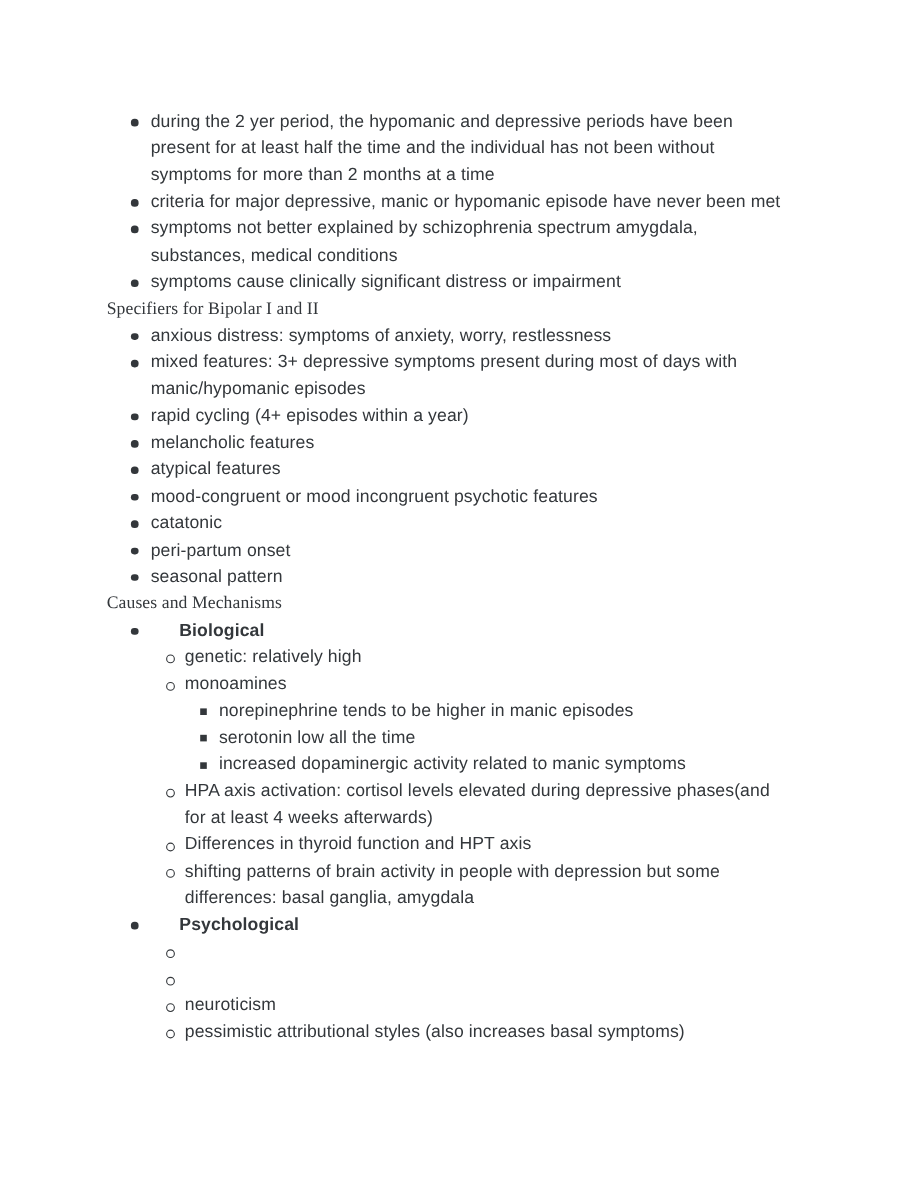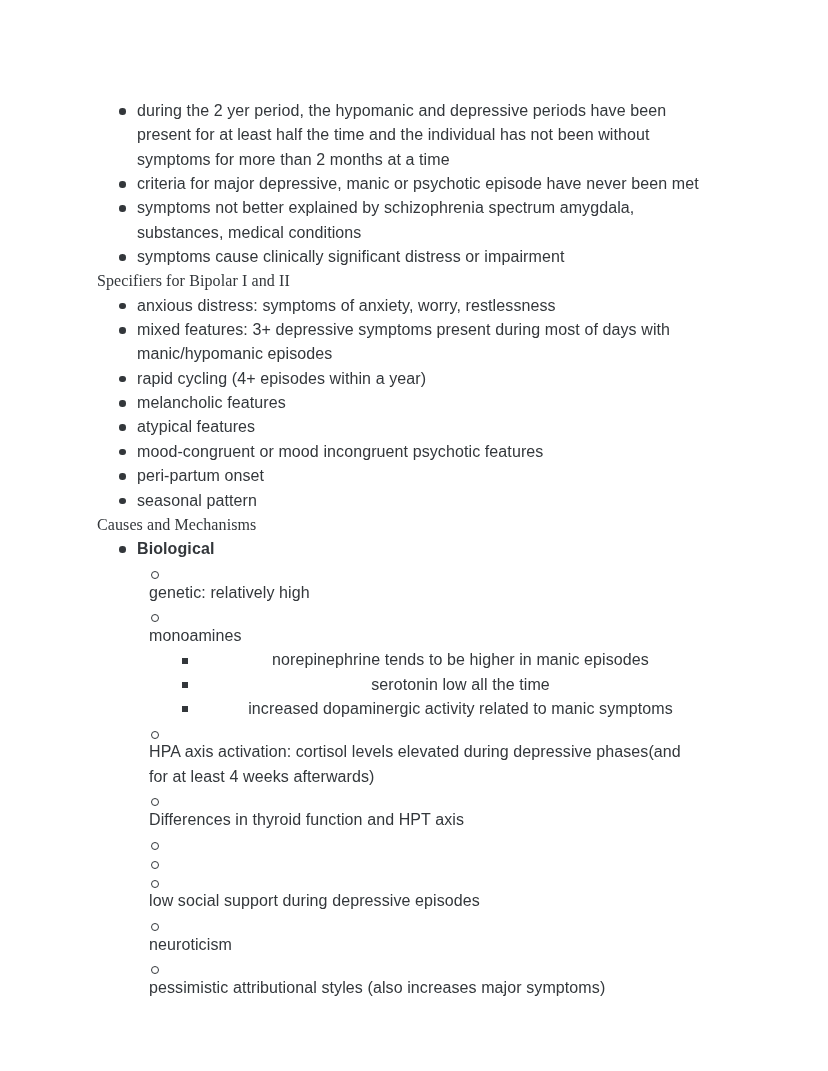--- a/index.html
+++ b/index.html
@@ -21,25 +21,25 @@
   }
   .block {
     display: flex;
     align-items: flex-start;
   }
   .block .text {
     white-space: pre-line;
     flex: 1 1 auto;
     min-width: 0;
   }
-  .block.bold .text { font-weight: 700; }
+  .block.bold .text { font-weight: 700; margin-left: 26px; }
   .level-0 { padding-left: 0; font-family: Liberation Serif, serif; }
   .level-1 { padding-left: 21px; }
-  .level-2 { padding-left: 52px; flex-direction: column; }
-  .level-3 { padding-left: 83px; text-align: center; }
+  .level-2 { padding-left: 52px; }
+  .level-3 { padding-left: 83px; }
   .marker {
     flex: 0 0 19px;
     width: 19px;
     height: 24.35px;
     position: relative;
     display: block;
   }
   .marker.disc::before {
     content: "";
     position: absolute;
@@ -76,21 +76,21 @@
 <div class="page">
   <div>
       <div class="block level-1">
         <span class="marker disc"></span>
         <span class="text">during the 2 yer period, the hypomanic and depressive periods have been
 present for at least half the time and the individual has not been without
 symptoms for more than 2 months at a time</span>
       </div>
       <div class="block level-1">
         <span class="marker disc"></span>
-        <span class="text">criteria for major depressive, manic or psychotic episode have never been met</span>
+        <span class="text">criteria for major depressive, manic or hypomanic episode have never been met</span>
       </div>
       <div class="block level-1">
         <span class="marker disc"></span>
         <span class="text">symptoms not better explained by schizophrenia spectrum amygdala,
 substances, medical conditions</span>
       </div>
       <div class="block level-1">
         <span class="marker disc"></span>
         <span class="text">symptoms cause clinically significant distress or impairment</span>
       </div>
@@ -114,20 +114,24 @@
         <span class="marker disc"></span>
         <span class="text">melancholic features</span>
       </div>
       <div class="block level-1">
         <span class="marker disc"></span>
         <span class="text">atypical features</span>
       </div>
       <div class="block level-1">
         <span class="marker disc"></span>
         <span class="text">mood-congruent or mood incongruent psychotic features</span>
+      </div>
+      <div class="block level-1">
+        <span class="marker disc"></span>
+        <span class="text">catatonic</span>
       </div>
       <div class="block level-1">
         <span class="marker disc"></span>
         <span class="text">peri-partum onset</span>
       </div>
       <div class="block level-1">
         <span class="marker disc"></span>
         <span class="text">seasonal pattern</span>
       </div>
       <div class="block level-0">
@@ -161,30 +165,35 @@
         <span class="marker circle"></span>
         <span class="text">HPA axis activation: cortisol levels elevated during depressive phases(and
 for at least 4 weeks afterwards)</span>
       </div>
       <div class="block level-2">
         <span class="marker circle"></span>
         <span class="text">Differences in thyroid function and HPT axis</span>
       </div>
       <div class="block level-2">
         <span class="marker circle"></span>
+        <span class="text">shifting patterns of brain activity in people with depression but some
+differences: basal ganglia, amygdala</span>
+      </div>
+      <div class="block level-1 bold">
+        <span class="marker disc"></span>
+        <span class="text">Psychological</span>
       </div>
       <div class="block level-2">
         <span class="marker circle"></span>
       </div>
       <div class="block level-2">
         <span class="marker circle"></span>
-        <span class="text">low social support during depressive episodes</span>
       </div>
       <div class="block level-2">
         <span class="marker circle"></span>
         <span class="text">neuroticism</span>
       </div>
       <div class="block level-2">
         <span class="marker circle"></span>
-        <span class="text">pessimistic attributional styles (also increases major symptoms)</span>
+        <span class="text">pessimistic attributional styles (also increases basal symptoms)</span>
       </div>
     </div>
 </div>
 
 </body></html>

